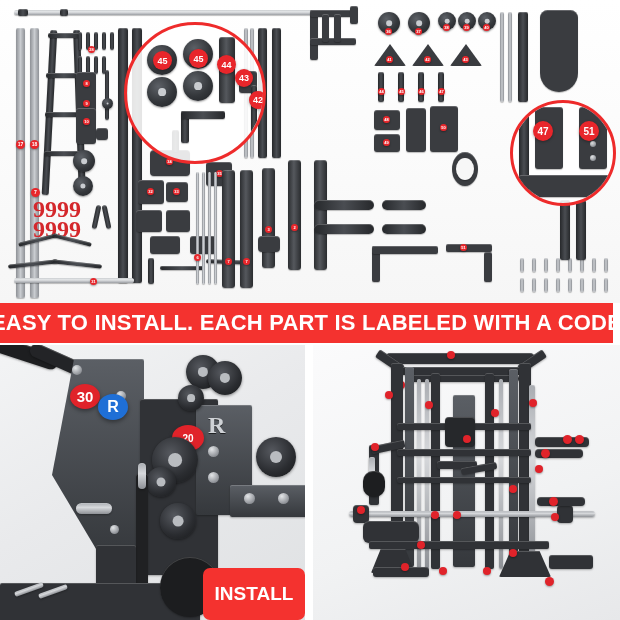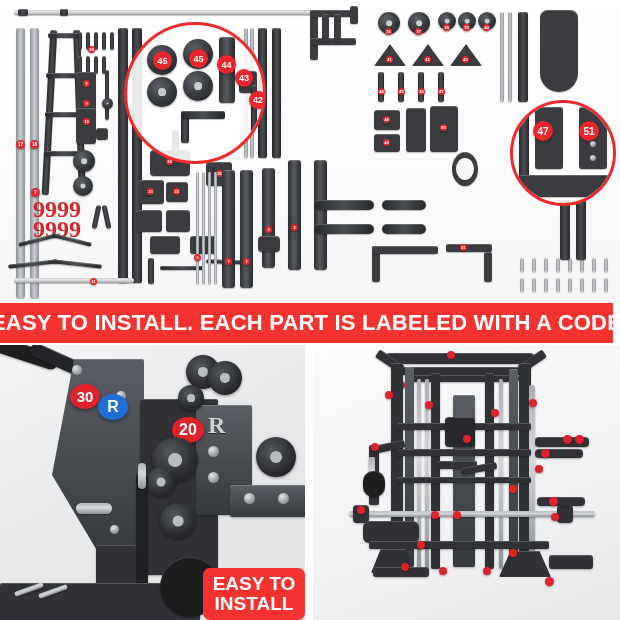--- a/index.html
+++ b/index.html
@@ -319,21 +319,21 @@
       <div class="mpart lt" style="left:44px;top:14px;width:100px;height:200px;clip-path:polygon(30% 0,100% 0,100% 100%,58% 100%,8% 58%);"></div>
       <div class="bolt" style="left:72px;top:20px;width:10px;height:10px;"></div>
       <div class="bolt" style="left:116px;top:46px;width:10px;height:10px;"></div>
       <div class="bolt" style="left:110px;top:180px;width:9px;height:9px;"></div>
 
       <div class="big-badge red" style="left:70px;top:39px;width:30px;height:25px;font-size:15px;">30</div>
       <div class="big-badge blue" style="left:98px;top:49px;width:30px;height:26px;font-size:16px;">R</div>
 
       <div class="mpart" style="left:140px;top:54px;width:78px;height:176px;"></div>
       <div class="mpart lt" style="left:196px;top:60px;width:56px;height:110px;"></div>
-      <div class="big-badge red" style="left:172px;top:72px;width:32px;height:26px;font-size:16px;">20</div>
+      <div class="big-badge red" style="left:172px;top:80px;width:32px;height:26px;font-size:10px;">20</div>
       <div class="engrave" style="left:208px;top:67px;font-size:24px;">R</div>
 
       <div class="pulley" style="left:186px;top:10px;width:34px;height:34px;"></div>
       <div class="pulley" style="left:208px;top:16px;width:34px;height:34px;"></div>
       <div class="pulley" style="left:178px;top:40px;width:26px;height:26px;"></div>
       <div class="pulley" style="left:152px;top:92px;width:46px;height:46px;"></div>
       <div class="pulley" style="left:146px;top:122px;width:30px;height:30px;"></div>
       <div class="pulley" style="left:160px;top:158px;width:36px;height:36px;"></div>
       <div class="pulley" style="left:256px;top:92px;width:40px;height:40px;"></div>
 
@@ -348,21 +348,20 @@
 
       <div class="mpart steel" style="left:76px;top:158px;width:36px;height:11px;border-radius:6px;"></div>
       <div class="mpart" style="left:96px;top:200px;width:40px;height:70px;"></div>
 
       <div class="mpart" style="left:0px;top:238px;width:200px;height:40px;"></div>
       <div class="mpart steel" style="left:14px;top:242px;width:30px;height:5px;transform:rotate(-20deg);"></div>
       <div class="mpart steel" style="left:38px;top:244px;width:30px;height:5px;transform:rotate(-20deg);"></div>
       <div class="mpart" style="left:160px;top:212px;width:60px;height:60px;border-radius:30px;background:#1c1d1f;"></div>
 
       <div id="easy-install-tag">
-        <span>EASY TO</span>
         <span>INSTALL</span>
       </div>
     </div>
 
     <div id="photo-right">
 
       <div class="mpart" style="left:72px;top:8px;width:150px;height:11px;border-radius:5px;"></div>
       <div class="mpart" style="left:62px;top:12px;width:30px;height:9px;transform:rotate(34deg);"></div>
       <div class="mpart" style="left:204px;top:12px;width:30px;height:9px;transform:rotate(-34deg);"></div>
       <div class="mpart" style="left:84px;top:22px;width:130px;height:8px;border-radius:4px;"></div>

